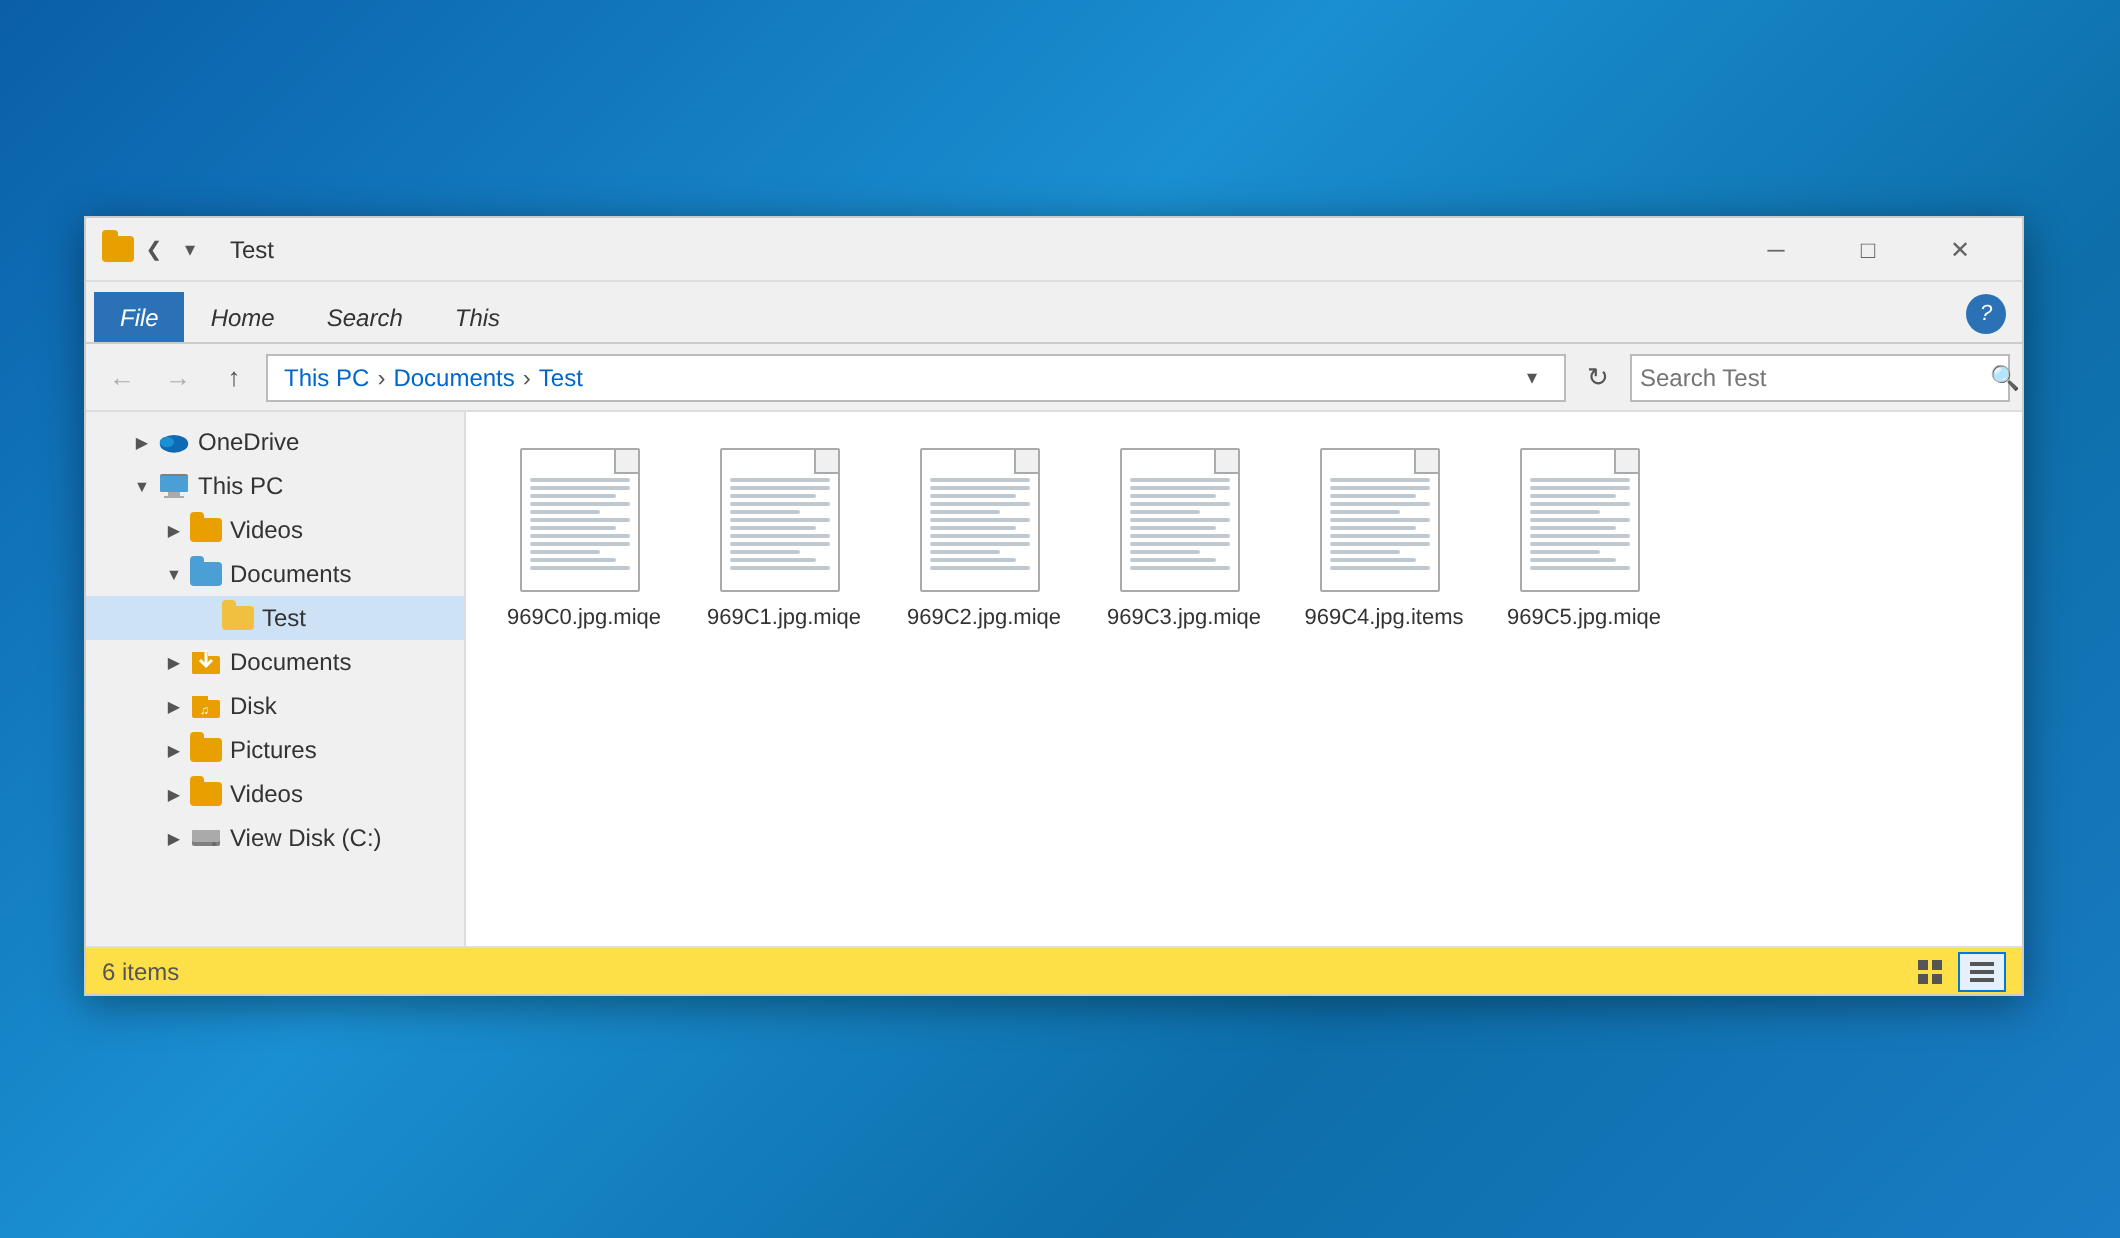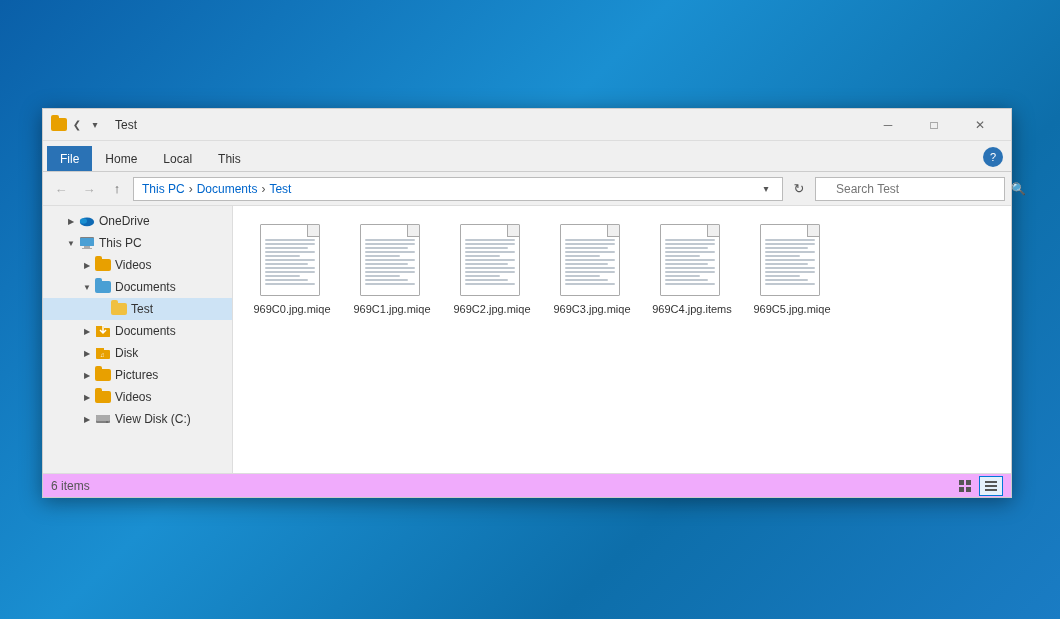--- a/index.html
+++ b/index.html
@@ -91,20 +91,21 @@
       color: #666;
       border: none;
       background: transparent;
     }
 
     
     .ribbon {
       background: #f0f0f0;
       border-bottom: 1px solid #ccc;
       flex-shrink: 0;
+      font-style: italic;
     }
     .ribbon-tabs {
       display: flex;
       align-items: flex-end;
       height: 30px;
       padding: 0 4px;
     }
     .ribbon-tab {
       padding: 5px 12px;
       font-size: 12px;
@@ -186,21 +187,21 @@
       align-items: center;
       justify-content: center;
     }
     .search-box {
       width: 190px;
       height: 24px;
       border: 1px solid #bbb;
       background: white;
       display: flex;
       align-items: center;
-      padding: 0 20px;
+      padding: 0 4px;
       gap: 20px;
     }
     .search-input {
       border: none;
       outline: none;
       font-size: 12px;
       flex: 1;
       color: #999;
       background: transparent;
     }
@@ -357,21 +358,21 @@
       font-size: 11px;
       color: #333;
       word-break: break-all;
       max-width: 85px;
       line-height: 1.3;
     }
 
     
     .status-bar {
       height: 24px;
-      background: #f0abfc;
+      background: #fde047;
       border-top: 1px solid #ddd;
       display: flex;
       align-items: center;
       justify-content: space-between;
       padding: 0 8px;
       flex-shrink: 0;
     }
     .status-text {
       font-size: 12px;
       color: #555;
@@ -409,21 +410,21 @@
       <button class="win-btn">─</button>
       <button class="win-btn">□</button>
       <button class="win-btn close">✕</button>
     </div>
   </div>
 
   <div class="ribbon">
     <div class="ribbon-tabs">
       <div class="ribbon-tab active">File</div>
       <div class="ribbon-tab">Home</div>
-      <div class="ribbon-tab">Local</div>
+      <div class="ribbon-tab">Search</div>
       <div class="ribbon-tab">This</div>
       <div style="flex:1"></div>
       <div style="width:20px;height:20px;border-radius:50%;background:#2a72b5;color:white;display:flex;align-items:center;justify-content:center;font-size:11px;margin:4px;cursor:pointer;">?</div>
     </div>
   </div>
 
   <div class="address-bar">
     <button class="nav-btn disabled">←</button>
     <button class="nav-btn disabled">→</button>
     <button class="nav-btn">↑</button>

